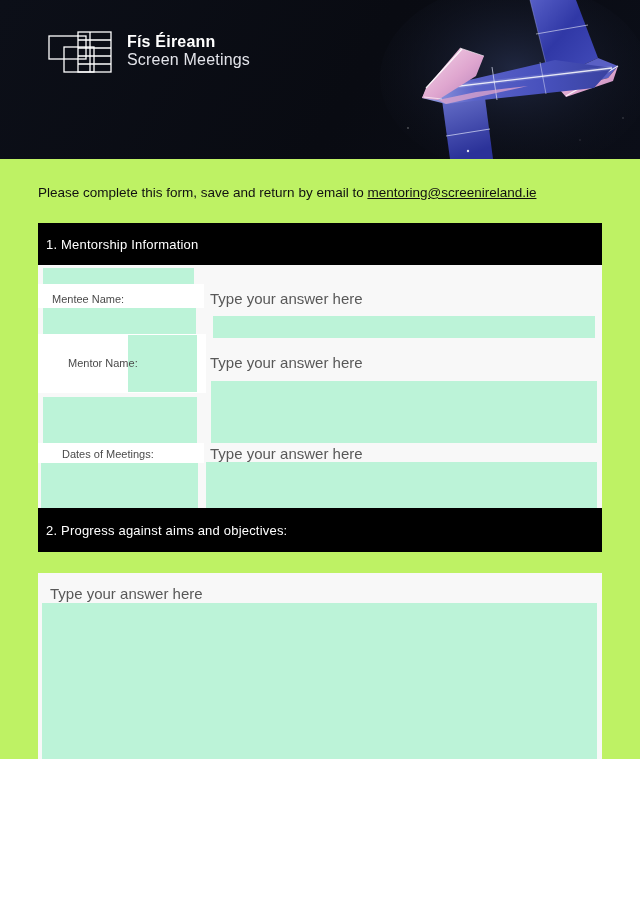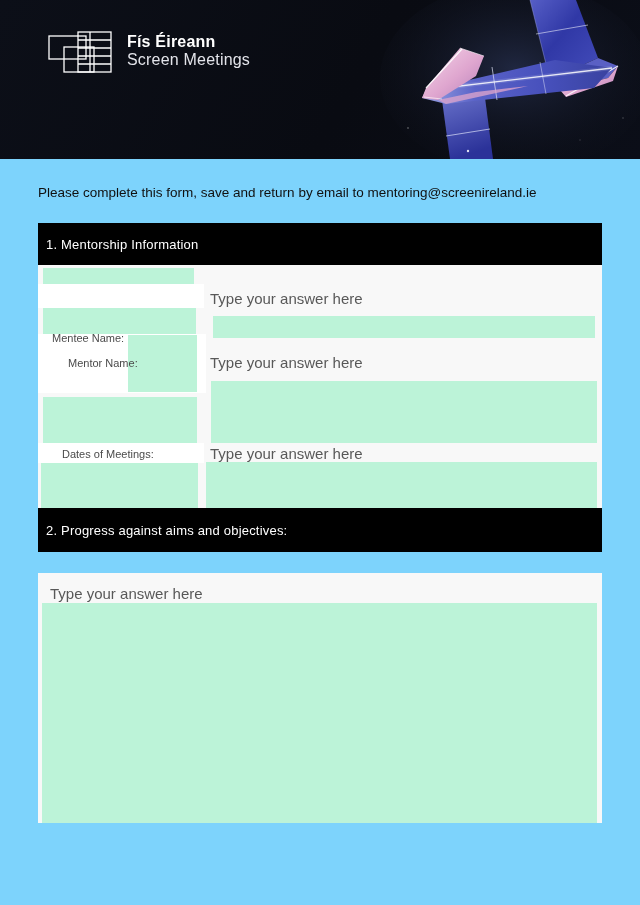--- a/index.html
+++ b/index.html
@@ -1,18 +1,18 @@
 <!DOCTYPE html>
 <html><head>
 <meta charset="utf-8">
 <style>
   html, body { margin: 0; padding: 0; background: #ffffff; }
   .page {
-    position: relative; width: 640px; height: 905px;
-    background: #7dd3fc; overflow: hidden;
+    position: relative; width: 640px; height: 759px;
+    background: #bef264; overflow: hidden;
     font-family: "Liberation Sans", sans-serif;
   }
 
   
   .header {
     position: absolute; left: 0; top: 0; width: 640px; height: 159px;
     background: linear-gradient(120deg, #0c0f18 0%, #090b12 55%, #0b0e18 100%);
   }
   .ribbon-svg { position: absolute; right: 0; top: 0; }
   .logo { position: absolute; left: 48px; top: 31px; }
@@ -23,21 +23,21 @@
   .header-title {
     position: absolute; left: 44px; top: 94px;
     font-size: 18.5px; color: #ffffff; letter-spacing: 0.4px; white-space: nowrap;
   }
 
   
   .intro {
     position: absolute; left: 38px; top: 185px;
     font-size: 13.5px; color: #101010; white-space: nowrap;
   }
-  .intro .email { color: #101010; cursor: pointer; }
+  .intro .email { color: #101010; text-decoration: underline; cursor: pointer; }
 
   
   .section-bar {
     position: absolute; left: 38px; width: 564px;
     background: #000000; color: #ffffff;
     display: flex; align-items: center;
     font-size: 13px; padding-left: 8px; box-sizing: border-box;
     letter-spacing: 0.2px;
   }
   .bar-1 { top: 223px; height: 42px; }
@@ -61,21 +61,21 @@
 
   
   .ws-mentee { left: 0; top: 19px; width: 166px; height: 24px; }
   .ws-mentor { left: 0; top: 69px; width: 168px; height: 59px; }
   .ws-dates  { left: 0; top: 178px; width: 166px; height: 20px; }
   .hl-a1 { left: 5px;  top: 3px;   width: 151px; height: 16px; }
   .hl-a2 { left: 5px;  top: 43px;  width: 153px; height: 26px; }
   .hl-a3 { left: 90px; top: 70px;  width: 69px;  height: 57px; }
   .hl-a4 { left: 5px;  top: 132px; width: 154px; height: 46px; }
   .hl-a5 { left: 3px;  top: 198px; width: 157px; height: 49px; }
-  .lbl-mentee { left: 14px; top: 27px; margin-top: 39px; }
+  .lbl-mentee { left: 14px; top: 27px; }
   .lbl-mentor { left: 14px; top: 91px; padding-left: 16px; }
   .lbl-dates  { left: 12px; top: 182px; padding-left: 12px; }
   .ph-1 { left: 172px; top: 27px; }
   .ph-2 { left: 172px; top: 91px; }
   .ph-3 { left: 172px; top: 182px; }
   .ans-1 { left: 175px; top: 51px;  width: 382px; height: 22px; }
   .ans-2 { left: 173px; top: 116px; width: 386px; height: 62px; }
   .ans-3 { left: 168px; top: 197px; width: 391px; height: 51px; }
 
   

